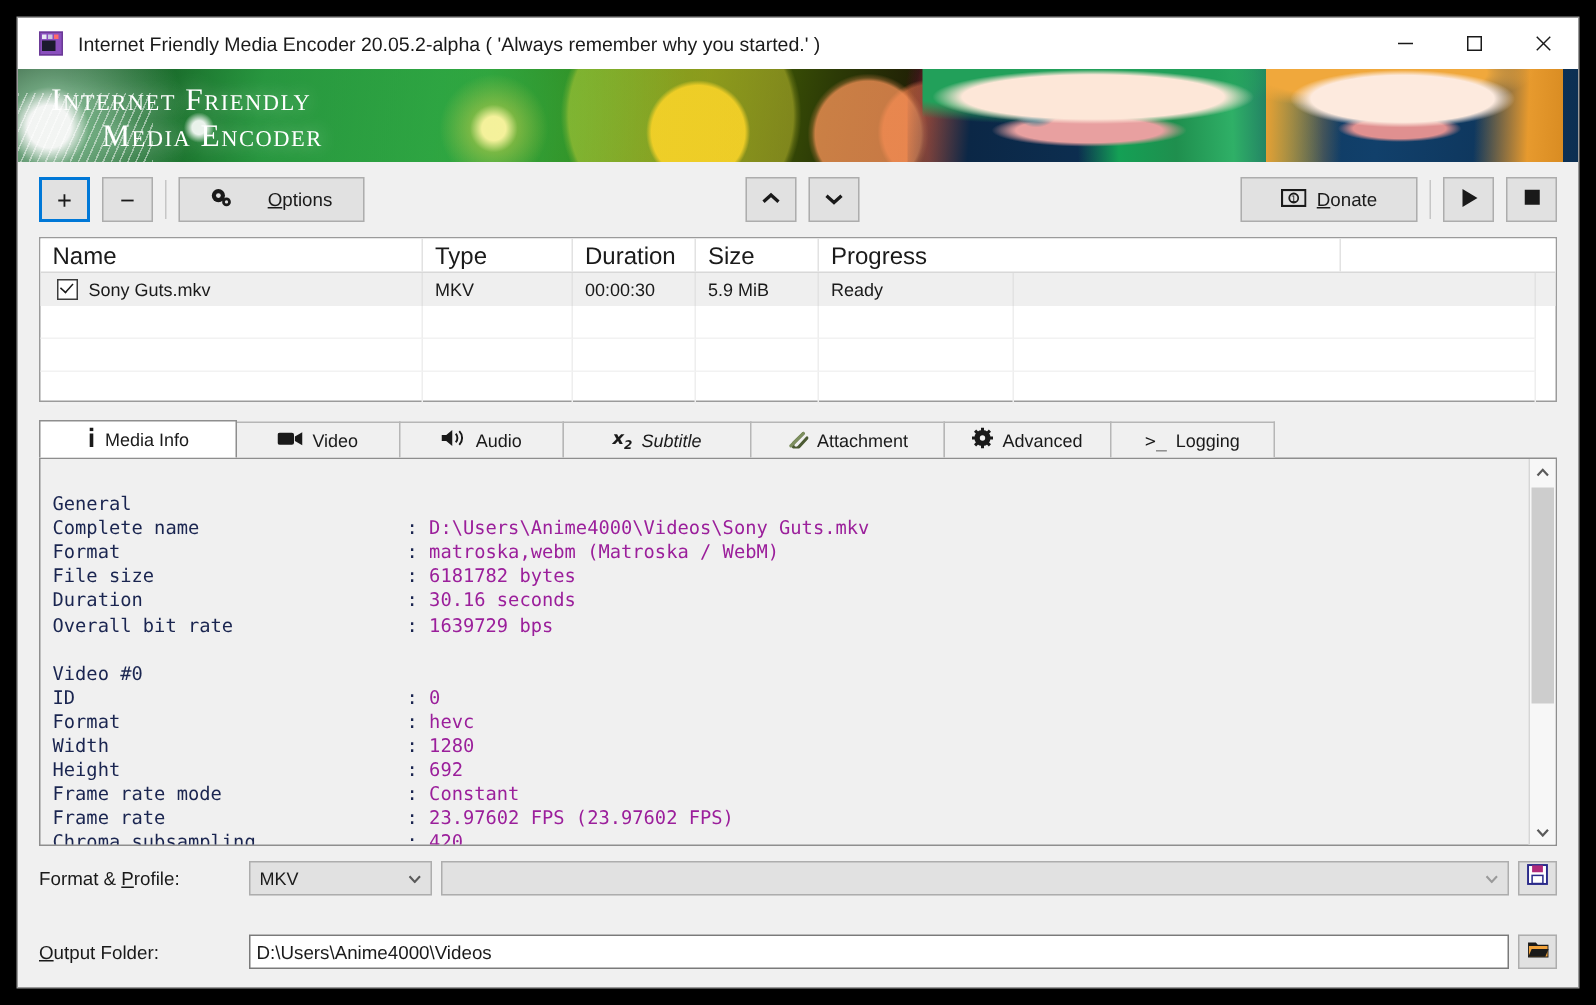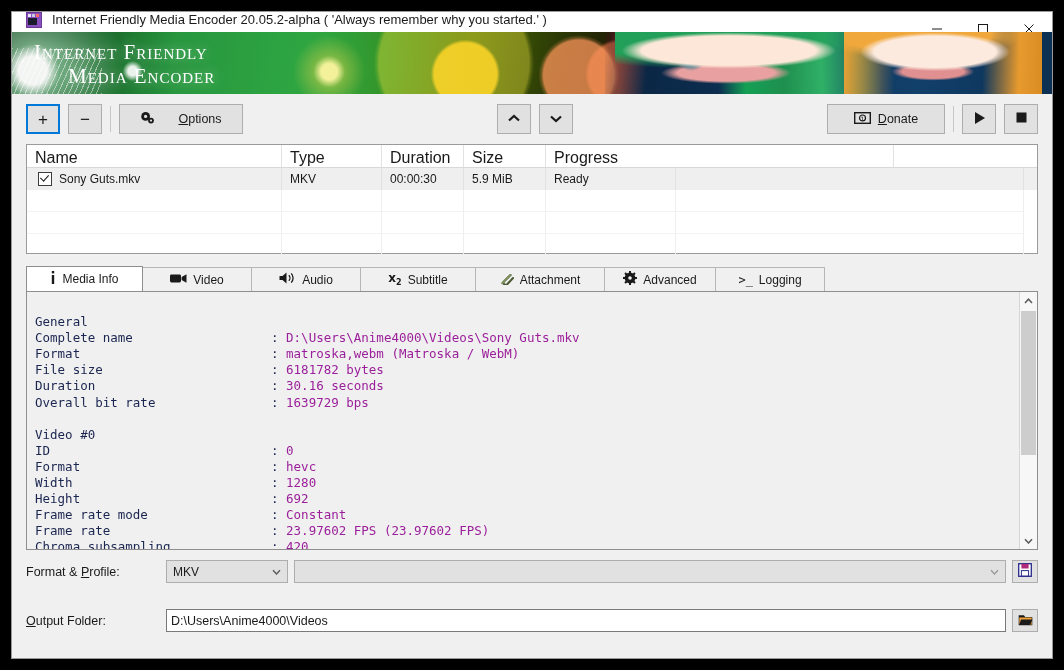--- a/index.html
+++ b/index.html
@@ -7,22 +7,22 @@
 
   
   #window{
     position:absolute;left:12px;top:12px;width:1040px;height:646px;
     background:#f0f0f0;overflow:hidden;
     box-shadow:0 0 0 1px #9a9a9a;
   }
 
   
   #titlebar{
-    position:relative;height:20px;background:#ffffff;
-    display:flex;
+    position:relative;height:34px;background:#ffffff;
+    display:flex;align-items:center;
   }
   #app-icon{width:16px;height:16px;margin-left:14px;margin-right:10px;position:relative;flex:none;}
   #app-icon .bx{position:absolute;inset:0;background:#8a4fbe;border:1px solid #6b3a96;}
   #app-icon .scr{position:absolute;left:2px;top:6px;width:9px;height:7px;background:#1b1b2e;}
   #app-icon .d1{position:absolute;left:2px;top:2px;width:3px;height:3px;background:#e8e8f4;}
   #app-icon .d2{position:absolute;left:6px;top:2px;width:3px;height:3px;background:#c8c8e0;}
   #app-icon .d3{position:absolute;left:10px;top:2px;width:3px;height:3px;background:#ff6a6a;}
   #title-text{font-size:13px;color:#1a1a1a;white-space:nowrap;}
   #winbtns{position:absolute;right:0;top:0;height:34px;display:flex;}
   .winbtn{width:46px;height:34px;display:flex;align-items:center;justify-content:center;
@@ -107,22 +107,22 @@
   .erow div{border-right:1px solid #eee;border-bottom:1px solid #f2f2f2;height:22px;box-sizing:border-box;}
 
   
   #tabstrip{margin:12px 14px 0 14px;display:flex;align-items:flex-end;height:25px;
             border-bottom:1px solid #8e8e8e;}
   .tab{height:24px;display:flex;align-items:center;justify-content:center;gap:6px;
        font-size:12px;color:#1a1a1a;background:#f0f0f0;border:1px solid #b6b6b6;
        border-bottom:none;box-sizing:border-box;margin-right:-1px;}
   .tab.active{background:#fff;height:25px;border-color:#8e8e8e;position:relative;z-index:2;font-weight:bold;}
   .tab.active .tlabel{font-weight:normal;}
-  #tab-mediainfo{width:117px;} #tab-video{width:110px;} #tab-audio{width:110px;align-items:center;}
-  #tab-subtitle{width:116px;} #tab-attachment{width:130px;} #tab-advanced{width:112px;}
+  #tab-mediainfo{width:132px;} #tab-video{width:110px;} #tab-audio{width:110px;align-items:center;}
+  #tab-subtitle{width:126px;font-style:italic;} #tab-attachment{width:130px;} #tab-advanced{width:112px;}
   #tab-logging{width:110px;}
   .tabfill{flex:1;height:24px;}
 
   
   #infopanel{margin:0 14px;border:1px solid #8e8e8e;border-top:none;background:#f0f0f0;
              height:258px;box-sizing:border-box;display:flex;position:relative;}
   #infotext{flex:1;padding:6px 0 0 8px;font-family:"DejaVu Sans Mono",monospace;font-size:12.5px;
             line-height:16.1px;overflow:hidden;white-space:pre;}
   .k{color:#1a2550;} .v{color:#9b1f9b;}
   .kw{display:inline-block;width:236px;}

